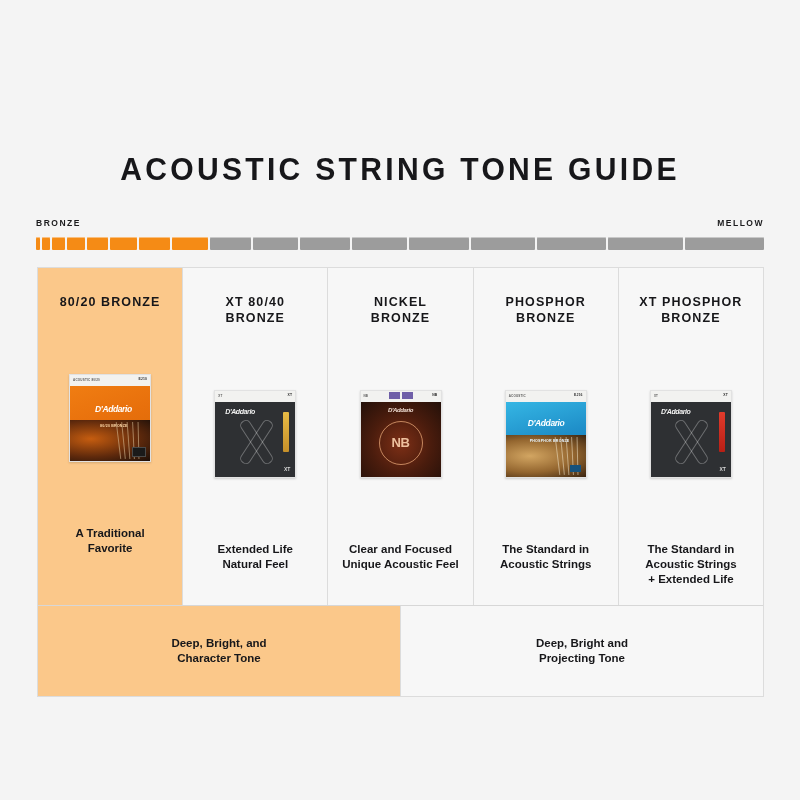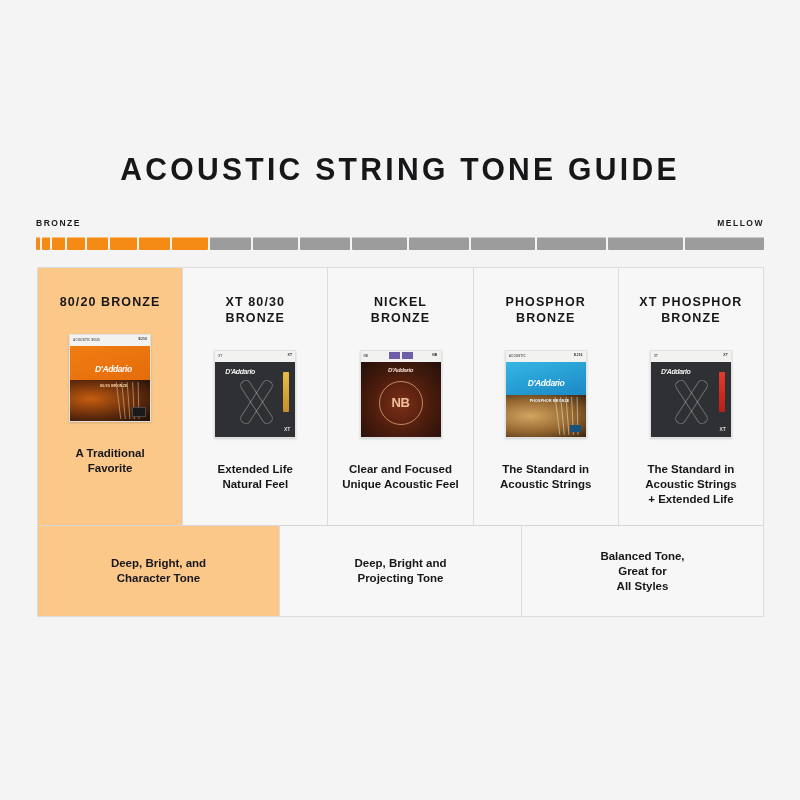--- a/index.html
+++ b/index.html
@@ -96,20 +96,21 @@
   }
   .cell {
     flex: 1 1 0;
     box-sizing: border-box;
     border-right: 1px solid #dcdcdc;
     padding: 0 8px;
     display: flex;
     flex-direction: column;
     align-items: center;
     background: #f7f7f7;
+    gap: 40px;
   }
   .cell:last-child { border-right: none; }
   .cell.highlight { background: #fbc88a; }
 
   
   .cell.main {
     padding-top: 26px;
     padding-bottom: 18px;
     min-height: 243px;
     justify-content: flex-start;
@@ -398,21 +399,21 @@
                 <div class="pk-brand">D'Addario</div>
                 <div class="pk-sub">80/20 BRONZE</div>
                 <div class="pk-badge"></div>
               </div>
             </div>
           </div>
           <div class="tagline">A Traditional
 Favorite</div>
         </div>
         <div class="cell main">
-          <div class="col-title">XT 80/30
+          <div class="col-title">XT 80/40
 BRONZE</div>
           <div class="pack-slot">
             <div class="pack pack-xt">
               <div class="pk-top"></div>
               <div class="pk-kind">XT</div>
               <div class="pk-code">XT</div>
               <div class="pk-body">
                 <div class="xmark">
                   <span class="a"></span>
                   <span class="b"></span>
@@ -502,21 +503,16 @@
       </div>
     <div class="trow row-divider" id="row-bottom">
         <div class="cell bottom highlight">
           <div class="tone-desc">Deep, Bright, and
 Character Tone</div>
         </div>
         <div class="cell bottom">
           <div class="tone-desc">Deep, Bright and
 Projecting Tone</div>
         </div>
-        <div class="cell bottom">
-          <div class="tone-desc">Balanced Tone,
-Great for
-All Styles</div>
-        </div>
       </div>
   </div>
 
 </div>
 
 </body></html>

